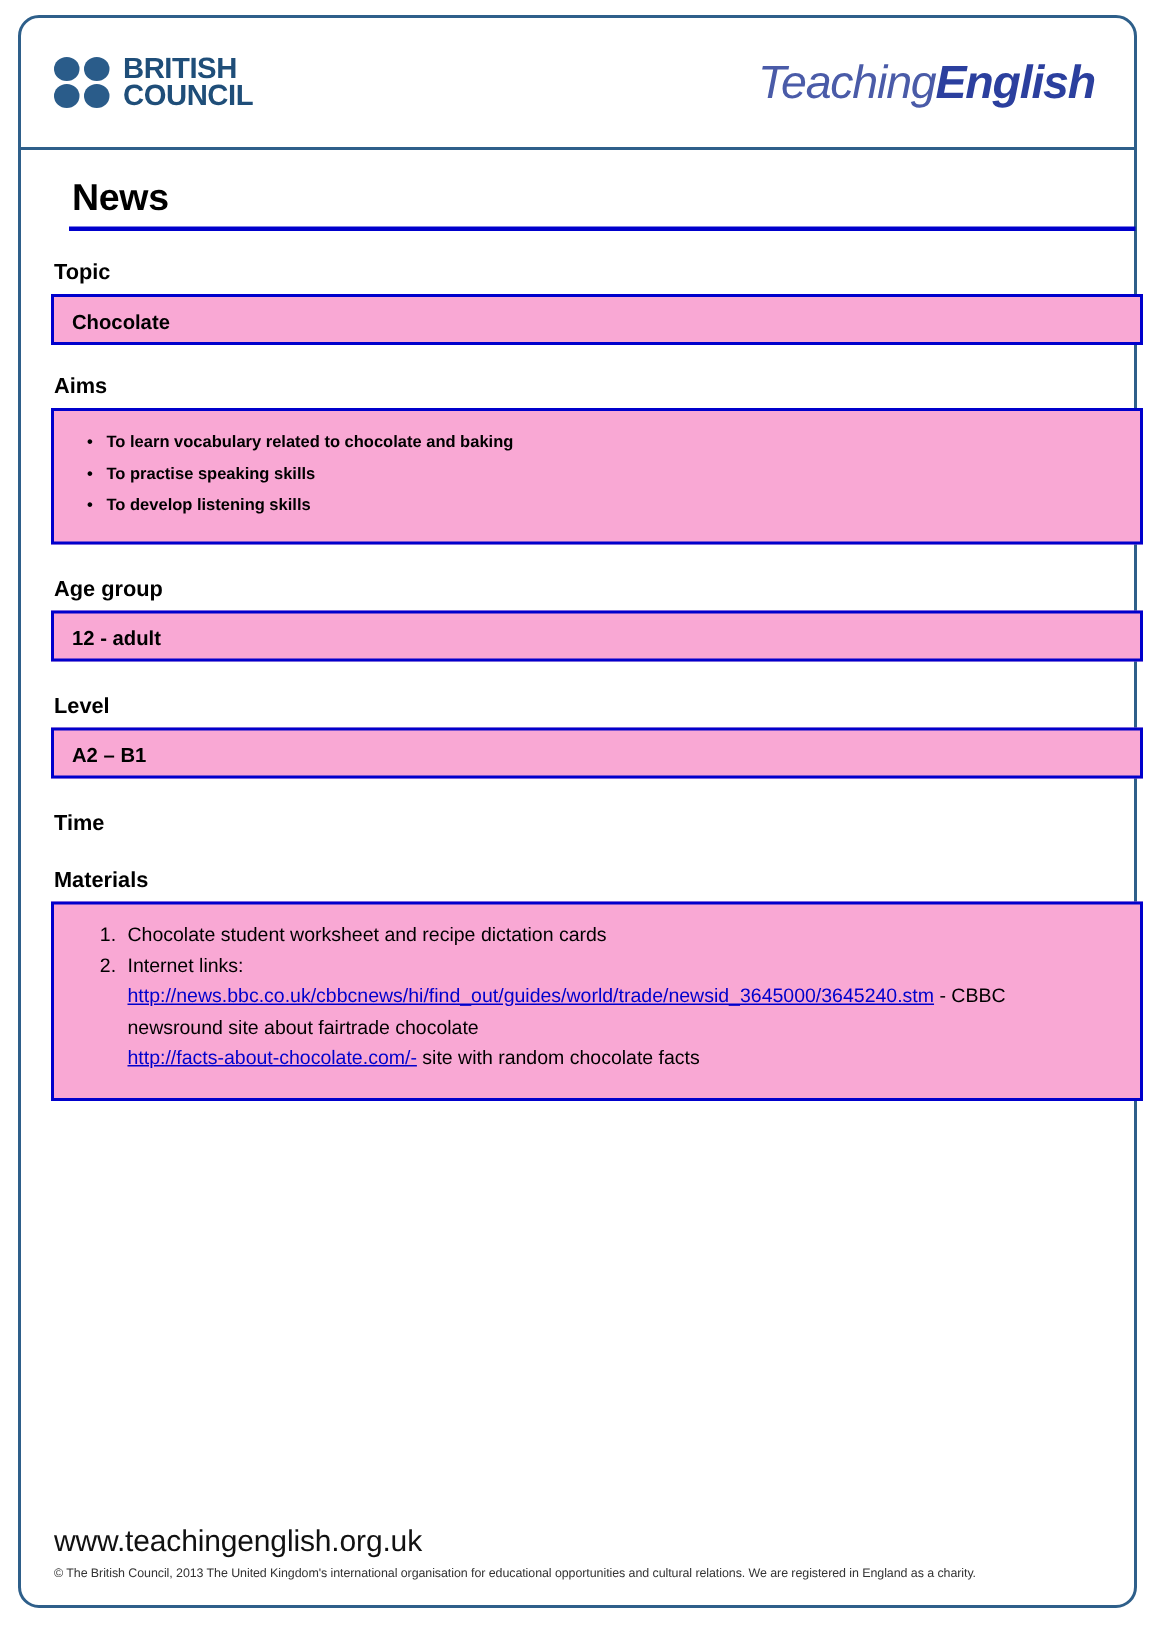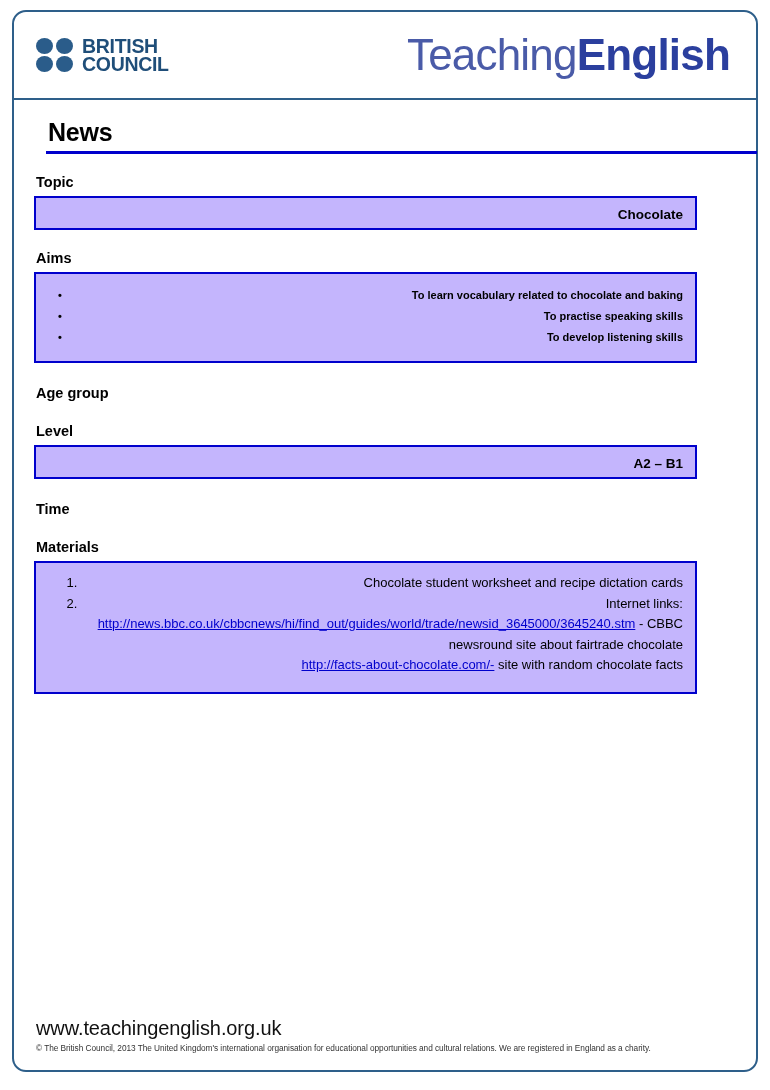--- a/index.html
+++ b/index.html
@@ -71,23 +71,24 @@
     flex-direction: column;
     line-height: 0.93;
     font-weight: bold;
     font-size: 19.5px;
     letter-spacing: -0.3px;
     color: #1f4e79;
   }
 
   
   .te-logo {
-    font-size: 44px;
+    font-size: 31px;
     letter-spacing: -0.8px;
     white-space: nowrap;
+    font-style: italic;
   }
   .te-light {
     color: #4a5ba8;
     font-weight: 300;
   }
   .te-bold {
     color: #2b3f9e;
     font-weight: bold;
   }
 
@@ -120,27 +121,26 @@
     margin: 20px 0 6px 2px;
     font-size: 14.5px;
     font-weight: bold;
     color: #000000;
   }
   .field-label.tight { margin-top: 22px; }
 
   .field-box {
     box-sizing: border-box;
     border: 2px solid #0000cc;
-    width: 663px;
-    background: #c4b5fd;
+    width: 728px;
+    background: #f9a8d4;
     padding: 9px 12px;
     font-size: 13.5px;
     font-weight: bold;
     color: #000000;
-    text-align: right;
   }
   .field-box.single {
     height: 34px;
     padding: 8px 12px;
     line-height: 18px;
   }
 
   .aims-list {
     margin: 0;
     padding: 2px 0 4px 10px;
@@ -243,20 +243,21 @@
       <div class="field-label">Aims</div>
       <div class="field-box">
         <ul class="aims-list">
           <li>To learn vocabulary related to chocolate and baking</li>
           <li>To practise speaking skills</li>
           <li>To develop listening skills</li>
         </ul>
       </div>
 
       <div class="field-label tight">Age group</div>
+      <div class="field-box single">12 - adult</div>
 
       <div class="field-label tight">Level</div>
       <div class="field-box single">A2 – B1</div>
 
       <div class="field-label tight">Time</div>
 
       <div class="field-label tight">Materials</div>
       <div class="field-box materials-box">
         <ol class="materials-list">
           <li>Chocolate student worksheet and recipe dictation cards</li>

